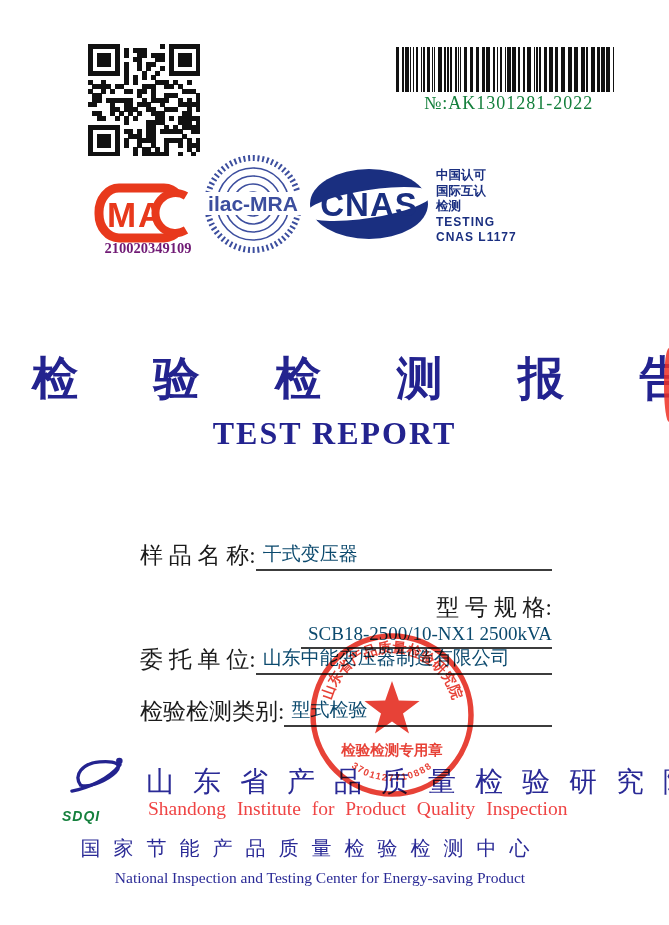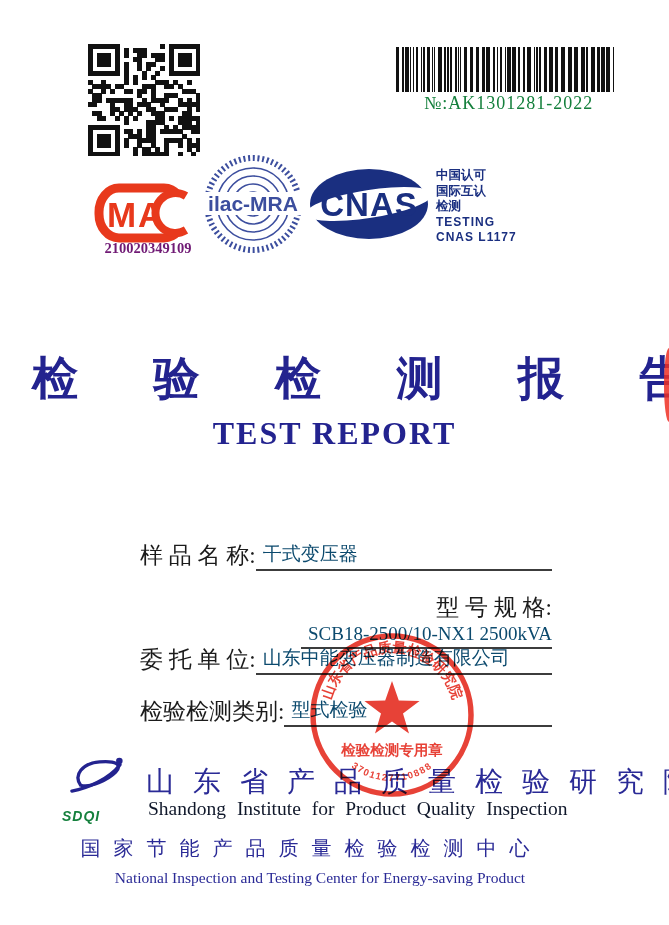--- a/index.html
+++ b/index.html
@@ -66,21 +66,21 @@
   .sdqi-text {
     left:62px; top:784px; width:90px; color:#15803d;
     font-family:"Liberation Sans","DejaVu Sans",sans-serif;
     font-style:italic; font-weight:bold; font-size:14px; letter-spacing:1px;margin-top:24px;
   }
   .org-zh {
     left:146px; top:763px; width:460px; color:#2a2a96;
     font-size:28px; letter-spacing:6px; font-weight:500; white-space:nowrap;
   }
   .org-en {
-    left:148px; top:798px; width:470px; color:#0f172a;
+    left:148px; top:798px; width:470px; color:#ef4444;
     font-size:19.5px; word-spacing:6px; white-space:nowrap;
   }
   .center-zh {
     left:0; top:835px; width:614px; text-align:center; color:#2a2a96;
     font-size:20px; letter-spacing:4px; font-weight:500; white-space:nowrap;
   }
   .center-en {
     left:0; top:869px; width:640px; text-align:center; color:#2a2a96;
     font-size:15.5px; white-space:nowrap;
   }

